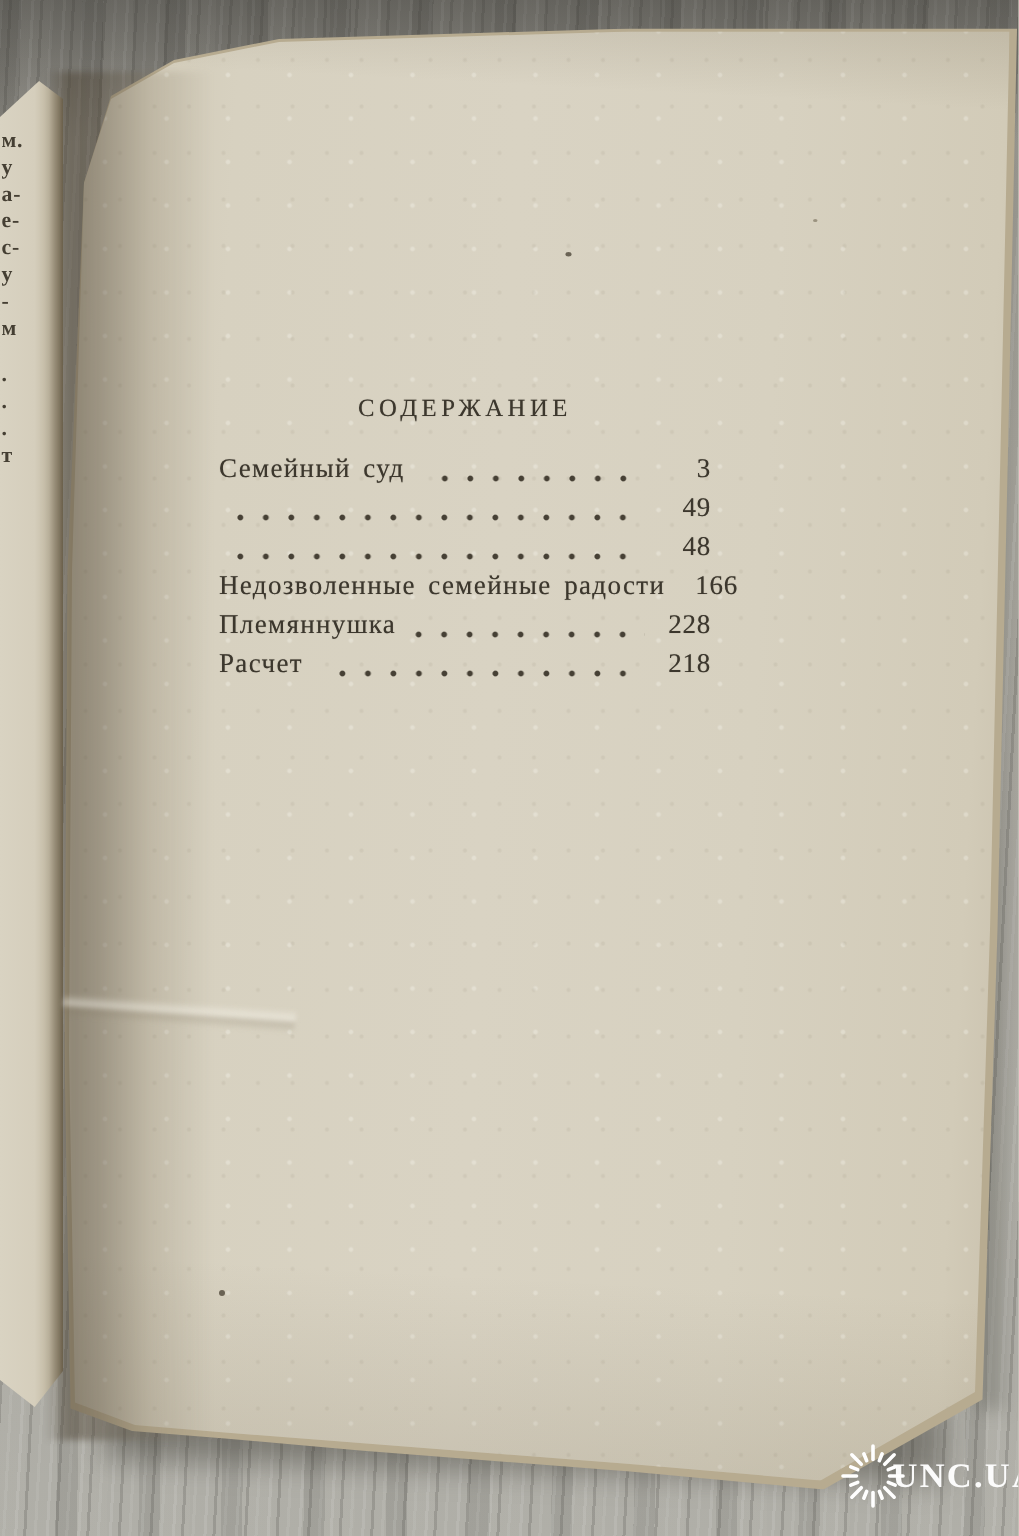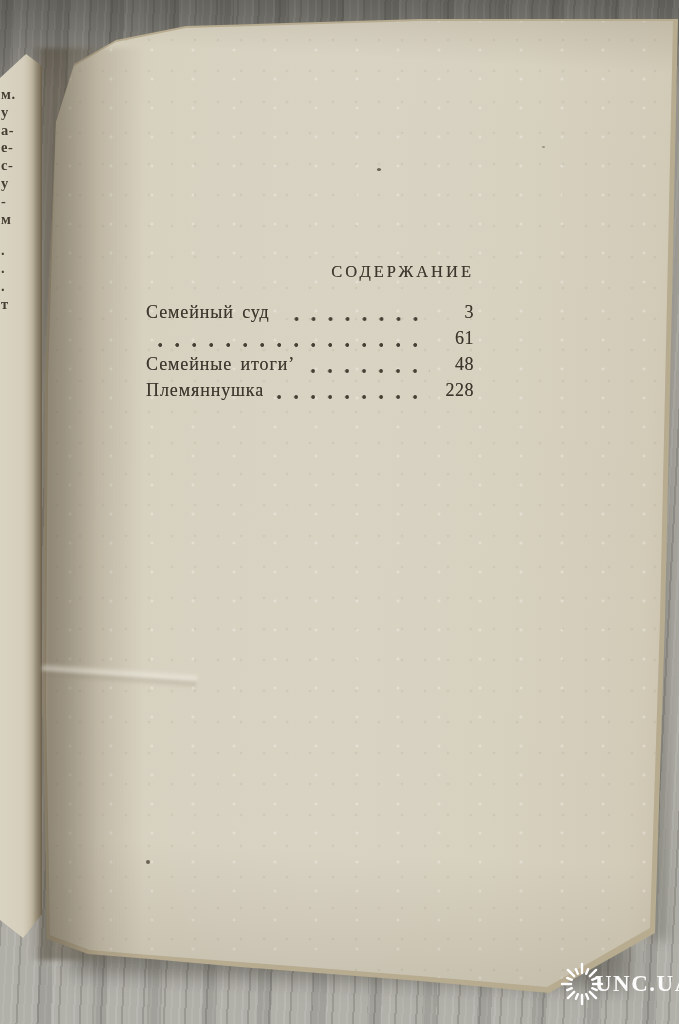--- a/index.html
+++ b/index.html
@@ -96,21 +96,21 @@
   .speck.s1{left:377px;top:168px;width:4px;height:3px;}
   .speck.s2{left:146px;top:860px;width:4px;height:4px;}
   .speck.s3{left:542px;top:146px;width:3px;height:2px;background:rgba(95,85,65,0.5);}
 
   
   .toc{
     position:absolute;left:146px;top:262px;width:328px;
     color:#3c372d;text-shadow:0 0 0.5px rgba(60,55,45,0.55);
   }
   .toc-heading{
-    text-align:right;font-size:16.5px;letter-spacing:3px;
+    text-align:center;font-size:16.5px;letter-spacing:3px;
     line-height:20px;margin:0 0 20px 0;font-weight:normal;
   }
   .toc-rows{}
   .toc-row{display:flex;align-items:baseline;height:26px;font-size:18px;}
   .toc-title{white-space:nowrap;letter-spacing:0.9px;word-spacing:3px;}
   .dot-leader{
     flex:1;height:6px;align-self:flex-end;margin:0 8px 6px 12px;
     background-image:radial-gradient(circle at 2.2px 3px,rgba(62,56,45,0.95) 1.5px,rgba(62,56,45,0) 2.3px);
     background-size:17px 6px;background-repeat:repeat-x;background-position:right 0 bottom 0;
   }
@@ -168,37 +168,46 @@
     <div class="toc-rows">
 
       <div class="toc-row" data-dots="true">
         <span class="toc-title">Семейный суд</span>
         <span class="dot-leader"></span>
         <span class="toc-page">3</span>
       </div>
 
       <div class="toc-row" data-dots="true">
         <span class="dot-leader"></span>
-        <span class="toc-page">61</span>
-      </div>
-
-      <div class="toc-row" data-dots="true">
-        <span class="toc-title">Семейные итоги’</span>
+        <span class="toc-page">49</span>
+      </div>
+
+      <div class="toc-row" data-dots="true">
         <span class="dot-leader"></span>
         <span class="toc-page">48</span>
       </div>
 
 
+      <div class="toc-row" data-dots="false">
+        <span class="toc-title">Недозволенные семейные радости</span>
+        <span class="dot-leader"></span>
+        <span class="toc-page">166</span>
+      </div>
 
       <div class="toc-row" data-dots="true">
         <span class="toc-title">Племяннушка</span>
         <span class="dot-leader"></span>
         <span class="toc-page">228</span>
       </div>
 
+      <div class="toc-row" data-dots="true">
+        <span class="toc-title">Расчет</span>
+        <span class="dot-leader"></span>
+        <span class="toc-page">218</span>
+      </div>
 
     </div>
   </div>
 
   <div class="watermark">
     <svg width="52" height="52" viewBox="0 0 52 52">
       <g stroke="#ffffff" stroke-width="2.4" stroke-linecap="round">
         <line x1="37" y1="26" x2="46" y2="26"></line>
         <line x1="36.2" y1="30.2" x2="40.8" y2="32.1"></line>
         <line x1="33.8" y1="33.8" x2="40.1" y2="40.1"></line>

